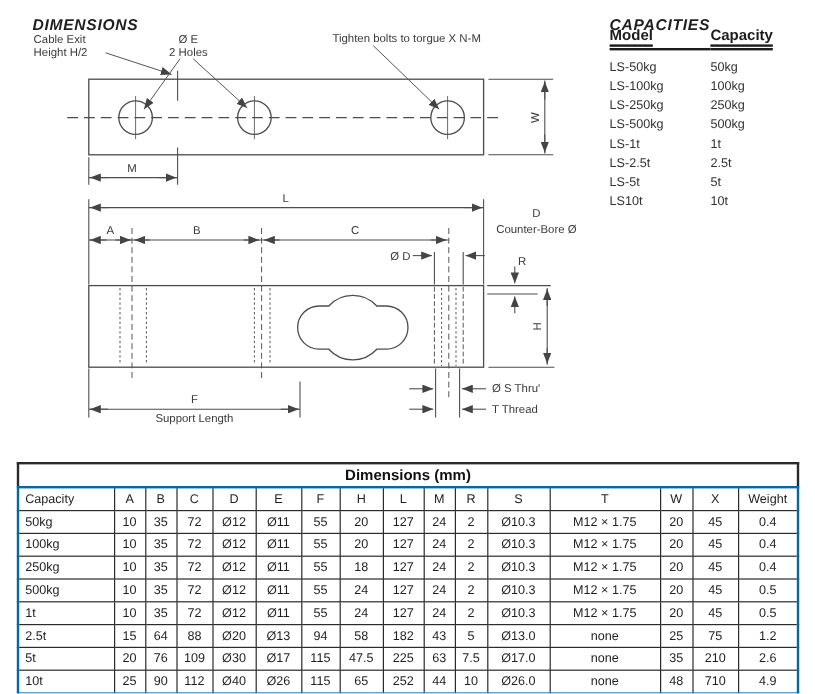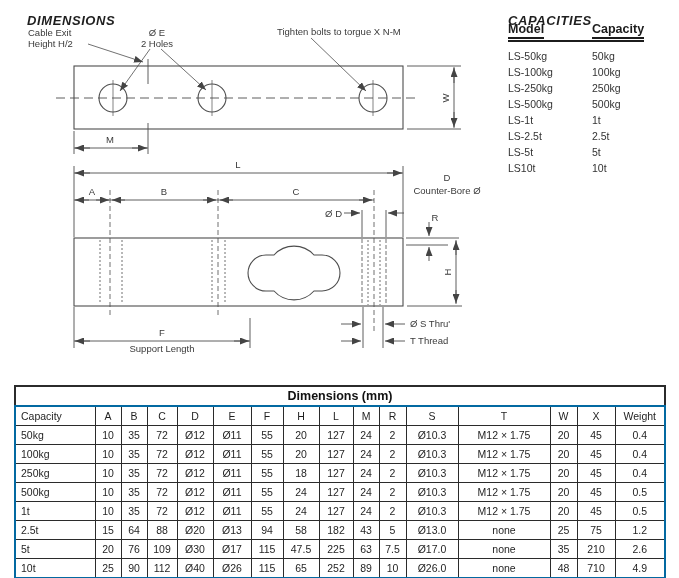--- a/index.html
+++ b/index.html
@@ -390,21 +390,21 @@
           <tr>
             <td class="cap-col">10t</td>
             <td>25</td>
             <td>90</td>
             <td>112</td>
             <td>Ø40</td>
             <td>Ø26</td>
             <td>115</td>
             <td>65</td>
             <td>252</td>
-            <td>89</td>
+            <td>44</td>
             <td>10</td>
             <td>Ø26.0</td>
             <td>none</td>
             <td>48</td>
             <td>710</td>
             <td>4.9</td>
           </tr>
         </tbody>
     </table>
   </div>

